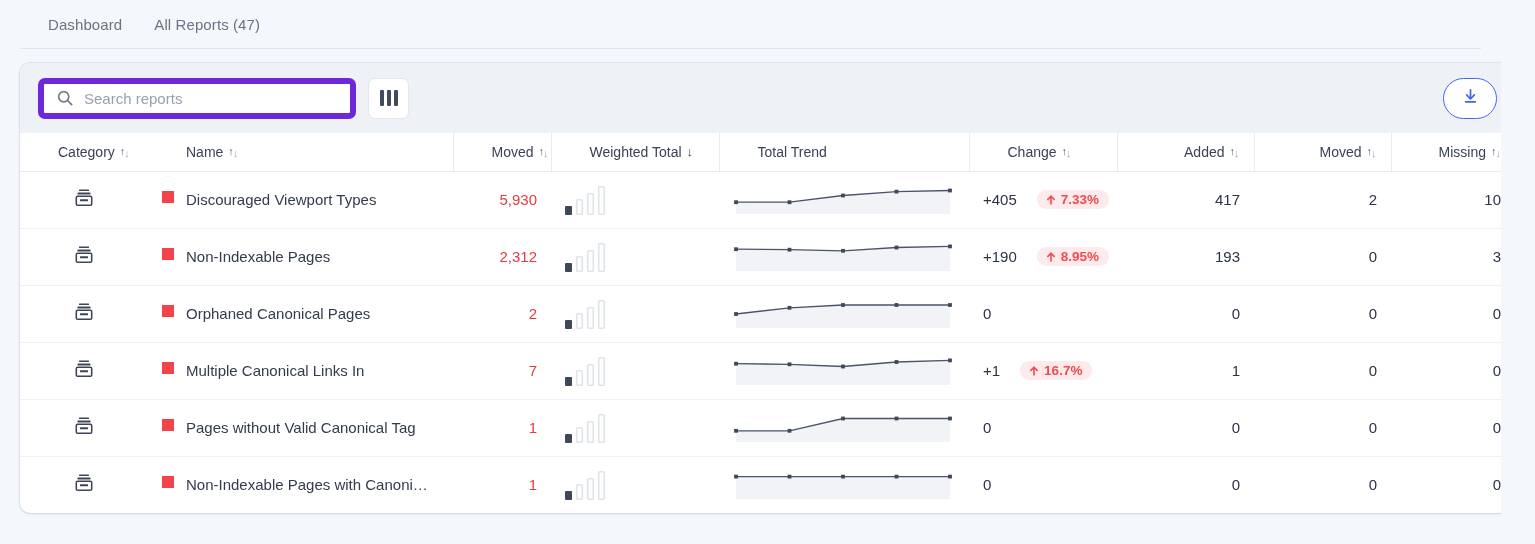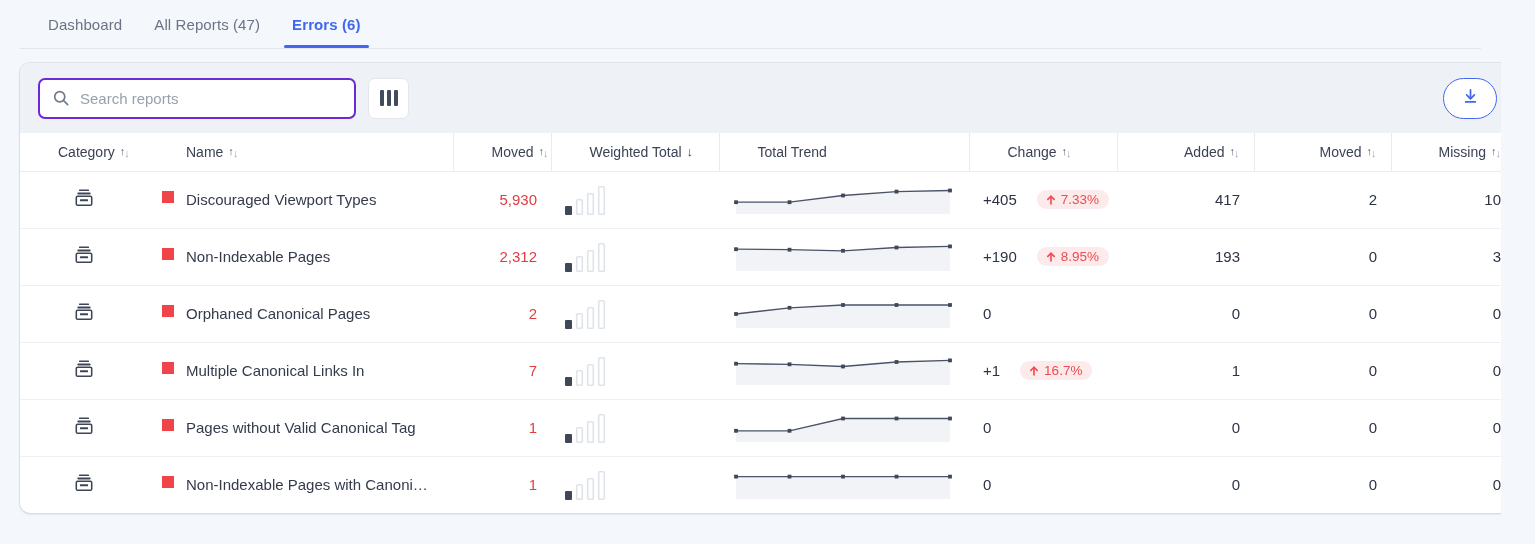--- a/index.html
+++ b/index.html
@@ -39,21 +39,21 @@
     box-shadow: 0 1px 3px rgba(22,34,51,.10), 0 0 0 1px rgba(226,230,236,.9);
     overflow: hidden;
   }
 
   
   .toolbar {
     position: relative; height: 70px; background: #eef1f6;
     display: flex; align-items: center; padding: 0 18px;
   }
   .search-wrap {
-    width: 318px; height: 41px; background: #fff; border: 2px solid #6d28d9;
+    width: 318px; height: 41px; background: #fff; border: 6px solid #6d28d9;
     border-radius: 7px; display: flex; align-items: center; padding: 0 12px; gap: 10px;
   }
   .search-icon { width: 18px; height: 18px; flex: 0 0 18px; color: #717a8b; }
   .search-input {
     border: 0; outline: 0; flex: 1; font-size: 15px; color: #2c3242;
     font-family: "Liberation Sans", sans-serif; background: transparent;
   }
   .search-input::placeholder { color: #98a0ae; }
   .cols-btn {
     margin-left: 12px; width: 41px; height: 41px; background: #fff;
@@ -92,35 +92,34 @@
   .cat-cell { text-align: center; padding-left: 0; padding-right: 0; }
   .name-cell { display: flex; align-items: flex-start; gap: 12px; }
   .sq { width: 12px; height: 12px; flex: 0 0 12px; background: #f0434a; }
   .name-txt { overflow: hidden; text-overflow: ellipsis; white-space: nowrap; color: #333b4c; }
   .total-val { color: #e23c42; }
   .chg-cell { display: flex; align-items: center; gap: 20px; }
   .chg-val { color: #2b3344; }
   .pill {
     display: inline-flex; align-items: center; gap: 4px;
     background: #fdeaea; color: #ef4b50; border-radius: 11px;
-    padding: 3px 10px 3px 8px; font-size: 13.5px; line-height: 1;
+    padding: 3px 10px 3px 8px; font-size: 13.5px; line-height: 1; font-weight: bold;
   }
   .pill svg { display: block; }
   .wt-cell svg, .trend-cell svg { display: block; }
   .archive-icon { color: #3d4557; }
 </style>
 </head>
 <body>
 
 <div class="page">
 
   <div class="tabbar" id="tabbar">
       <button class="tab">Dashboard</button>
       <button class="tab">All Reports (47)</button>
-      <button class="tab active">Errors (6)</button>
     </div>
 
   <div class="card">
 
     <div class="toolbar">
       <div class="search-wrap">
         <span class="search-icon">
           <svg viewBox="0 0 20 20" width="18" height="18" fill="none" stroke="#717a8b" stroke-width="1.9">
             <circle cx="8.6" cy="8.6" r="5.6"></circle>
               <path d="M12.8 12.8 L17.4 17.4" stroke-linecap="round"></path>

